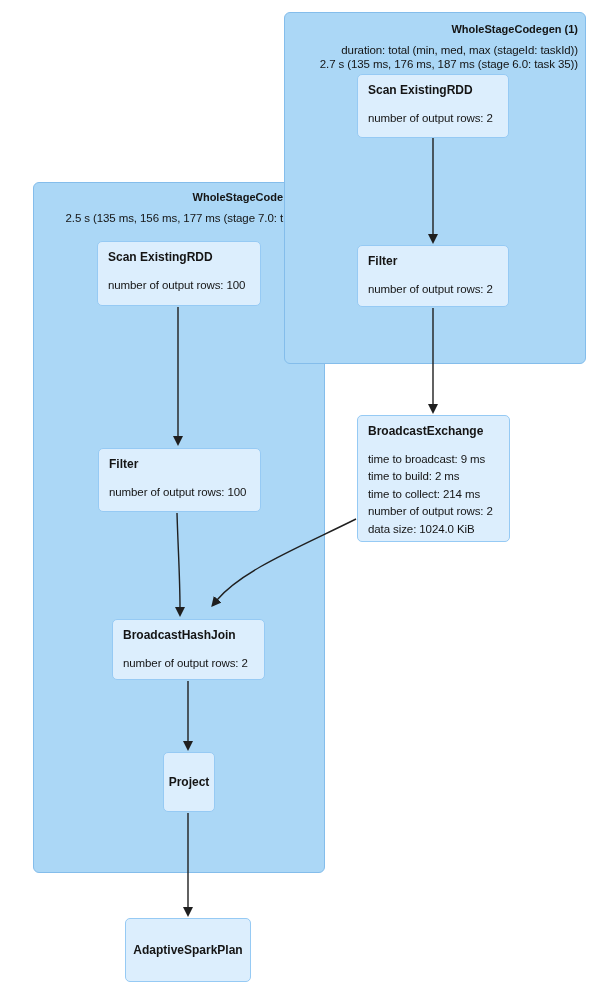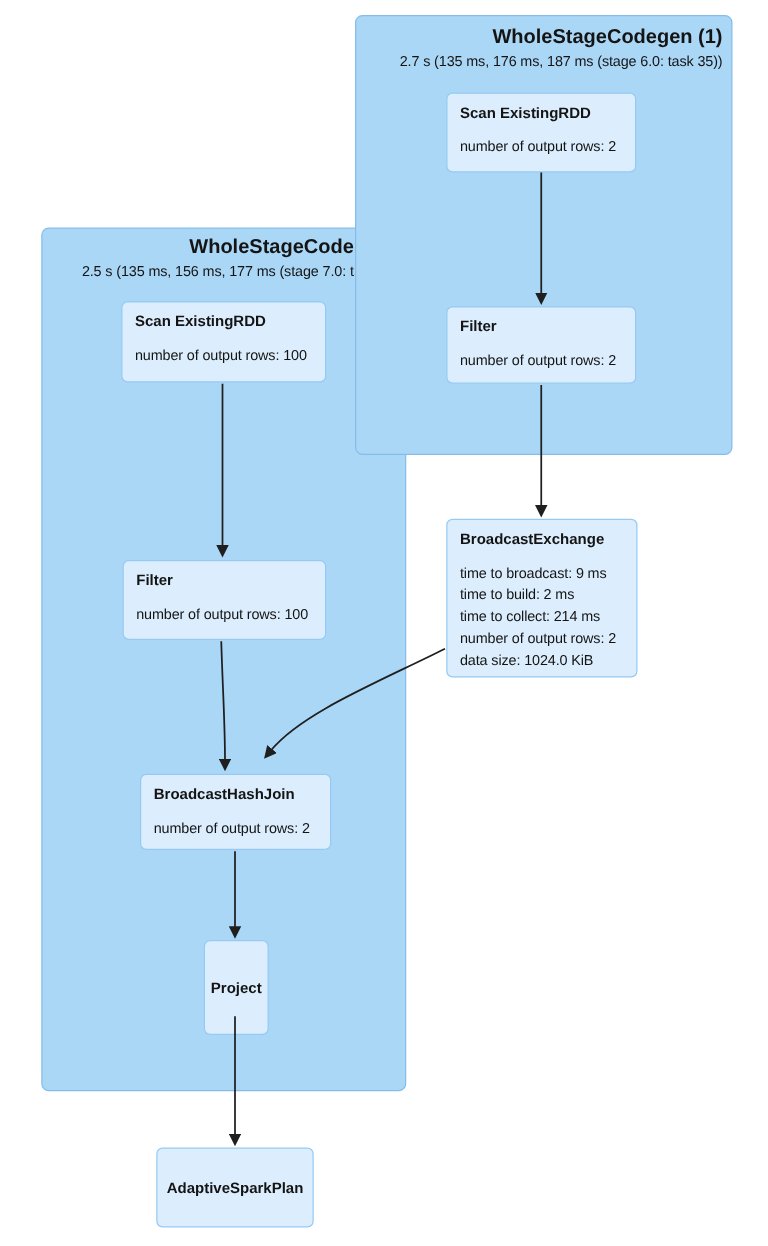--- a/index.html
+++ b/index.html
@@ -5,21 +5,21 @@
   html,body{margin:0;padding:0;background:#ffffff;}
   #canvas{
     position:relative;width:614px;height:997px;background:#ffffff;
     font-family:"Liberation Sans",sans-serif;color:#141414;overflow:hidden;
   }
   .cluster{
     position:absolute;background:#abd7f6;border:1px solid #84bdeb;
     border-radius:6px;box-sizing:border-box;
   }
   .cluster-label{position:absolute;text-align:right;}
-  .cluster-title{font-weight:bold;font-size:16px;line-height:15px;margin-bottom:7px;white-space:nowrap;}
+  .cluster-title{font-weight:bold;font-size:11px;line-height:15px;margin-bottom:7px;white-space:nowrap;}
   .cluster-duration{font-size:11.5px;line-height:13.5px;white-space:nowrap;letter-spacing:-0.1px;}
   .node{
     position:absolute;background:#dceefd;border:1px solid #96caf4;
     border-radius:5px;box-sizing:border-box;padding:8px 5px 8px 10px;
   }
   .node-title{font-weight:bold;font-size:12px;line-height:14px;white-space:nowrap;}
   .node-metrics{margin-top:13px;font-size:11.5px;line-height:17.4px;letter-spacing:-0.1px;white-space:nowrap;}
   .node.center{display:flex;align-items:center;justify-content:center;padding:0;}
   #edge-layer{position:absolute;left:0;top:0;pointer-events:none;}
   #edge-layer path.edge{fill:none;stroke:#1f1f1f;stroke-width:1.4px;}
@@ -32,20 +32,21 @@
   <div class="cluster" style="left:33px;top:182px;width:292px;height:691px;">
     <div class="cluster-label" style="top:7px;left:0;width:249px;">
       <div class="cluster-title">WholeStageCode</div>
       <div class="cluster-duration">2.5 s (135 ms, 156 ms, 177 ms (stage 7.0: t</div>
     </div>
   </div>
 
   <div class="cluster" style="left:284px;top:12px;width:302px;height:352px;">
     <div class="cluster-label" style="top:9px;right:7px;left:8px;">
       <div class="cluster-title">WholeStageCodegen (1)</div>
+      <div class="cluster-duration">duration: total (min, med, max (stageId: taskId))</div>
       <div class="cluster-duration">2.7 s (135 ms, 176 ms, 187 ms (stage 6.0: task 35))</div>
     </div>
   </div>
 
   <div class="node" style="left:357px;top:74px;width:152px;height:64px;">
     <div class="node-title">Scan ExistingRDD</div>
     <div class="node-metrics">number of output rows: 2</div>
   </div>
 
   <div class="node" style="left:357px;top:245px;width:152px;height:62px;">
@@ -72,21 +73,21 @@
   <div class="node" style="left:98px;top:448px;width:163px;height:64px;">
     <div class="node-title">Filter</div>
     <div class="node-metrics">number of output rows: 100</div>
   </div>
 
   <div class="node" style="left:112px;top:619px;width:153px;height:61px;">
     <div class="node-title">BroadcastHashJoin</div>
     <div class="node-metrics">number of output rows: 2</div>
   </div>
 
-  <div class="node center" style="left:163px;top:752px;width:52px;height:76px;">
+  <div class="node center" style="left:163px;top:752px;width:52px;height:60px;">
     <div class="node-title">Project</div>
   </div>
 
   <div class="node center" style="left:125px;top:918px;width:126px;height:64px;">
     <div class="node-title">AdaptiveSparkPlan</div>
   </div>
 
   <svg id="edge-layer" width="614" height="997" viewBox="0 0 614 997">
     <defs>
       <marker id="arrow" viewBox="0 0 10 10" refX="1" refY="5" markerUnits="userSpaceOnUse" markerWidth="10" markerHeight="10" orient="auto">

